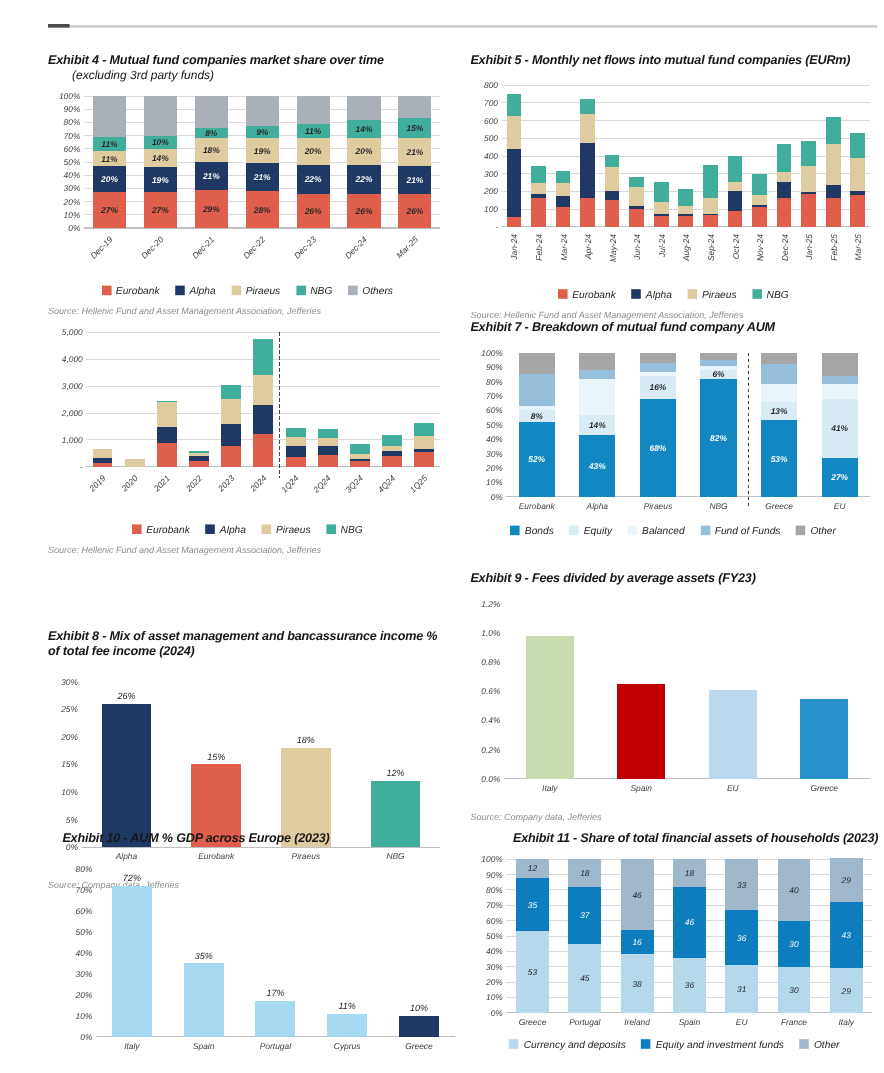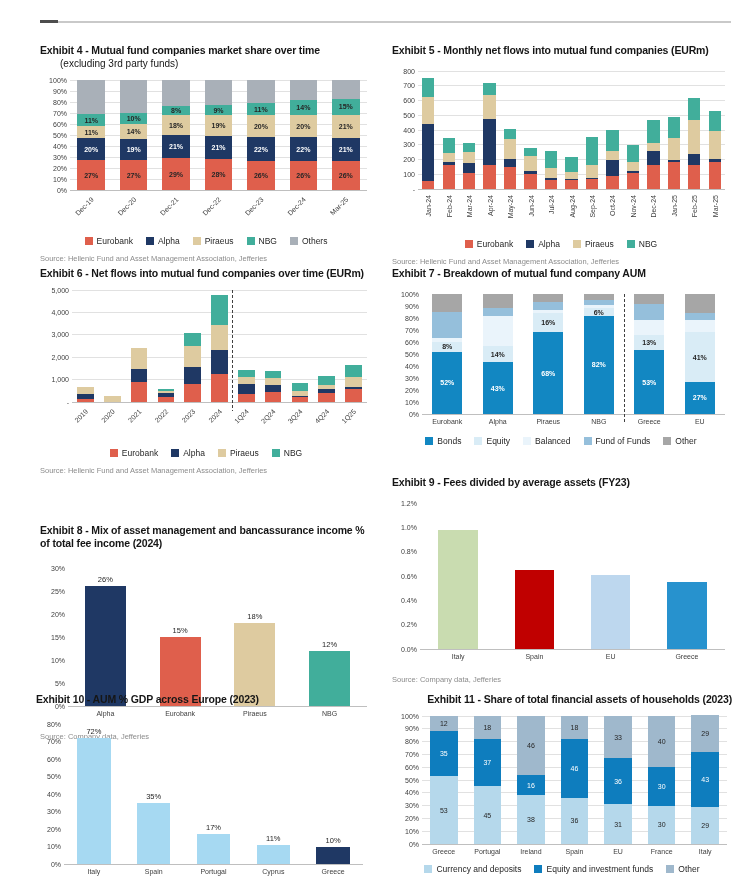--- a/index.html
+++ b/index.html
@@ -1,17 +1,17 @@
 <!DOCTYPE html>
 <html><head>
 <meta charset="utf-8">
 <style>
   html,body{margin:0;padding:0;background:#ffffff;}
   .page{position:relative;width:737px;height:894px;background:#fff;overflow:hidden;
-        font-family:"Liberation Sans",sans-serif;color:#161616;}
+        font-family:"Liberation Sans",sans-serif;color:#161616;font-style:italic;}
   .top-rule{position:absolute;left:40px;top:21px;width:691px;height:2px;background:#c9c9c9;}
   .top-rule-tip{position:absolute;left:40px;top:20px;width:18px;height:3px;background:#4d4d4d;}
   .exhibit{position:absolute;}
   .ex-title{font-size:10.5px;font-weight:700;line-height:1.25;letter-spacing:-0.15px;white-space:nowrap;}
   .ex-title.wrap{white-space:normal;margin-top:48px;}
   .ex-subtitle{font-size:10px;line-height:1.2;margin-top:1px;margin-left:20px;}
   .chart-mount{margin-top:6px;}
   svg text{font-family:"Liberation Sans",sans-serif;}
   .legend{display:flex;justify-content:center;align-items:center;gap:13px;font-size:8.5px;color:#262626;margin-top:2px;white-space:nowrap;}
   .lg-item{display:flex;align-items:center;}
@@ -274,21 +274,20 @@
         </span>
         <span class="lg-item">
           <span class="lg-swatch" style="background: rgb(65, 174, 155);"></span>
           <span>NBG</span>
         </span>
       </div>
     <div class="ex-source">Source: Hellenic Fund and Asset Management Association, Jefferies</div>
   </div>
 
   <div class="exhibit" style="left:40px;top:267px;width:332px;">
-    <div class="ex-title">Exhibit 6 - Net flows into mutual fund companies over time (EURm)</div>
     <div class="chart-mount"><svg viewBox="0 0 332 156" width="332" height="156">
           <g>
             <line x1="32" y1="93.60000000000001" x2="327" y2="93.60000000000001" stroke="#d9d9d9" stroke-width="0.8" shape-rendering="crispEdges"></line>
             <line x1="32" y1="71.2" x2="327" y2="71.2" stroke="#d9d9d9" stroke-width="0.8" shape-rendering="crispEdges"></line>
             <line x1="32" y1="48.800000000000004" x2="327" y2="48.800000000000004" stroke="#d9d9d9" stroke-width="0.8" shape-rendering="crispEdges"></line>
             <line x1="32" y1="26.399999999999995" x2="327" y2="26.399999999999995" stroke="#d9d9d9" stroke-width="0.8" shape-rendering="crispEdges"></line>
             <line x1="32" y1="4" x2="327" y2="4" stroke="#d9d9d9" stroke-width="0.8" shape-rendering="crispEdges"></line>
             <line x1="32" y1="116" x2="327" y2="116" stroke="#bfbfbf" stroke-width="1" shape-rendering="crispEdges"></line>
           </g>
           <g>
@@ -531,21 +530,21 @@
             <text x="25" y="6.5" font-size="7" text-anchor="end" fill="#404040">1.2%</text>
             <text x="66.125" y="160" font-size="7" text-anchor="middle" fill="#404040">Italy</text>
             <text x="142.375" y="160" font-size="7" text-anchor="middle" fill="#404040">Spain</text>
             <text x="218.625" y="160" font-size="7" text-anchor="middle" fill="#404040">EU</text>
             <text x="294.875" y="160" font-size="7" text-anchor="middle" fill="#404040">Greece</text>
           </g>
         </svg></div>
     <div class="ex-source">Source: Company data, Jefferies</div>
   </div>
 
-  <div class="exhibit" style="left:36px;top:693px;width:332px;">
+  <div class="exhibit" style="left:52px;top:693px;width:332px;">
     <div class="ex-title">Exhibit 10 - AUM % GDP across Europe (2023)</div>
     <div class="chart-mount"><svg viewBox="0 0 332 166" width="332" height="166">
           <g>
             <line x1="28" y1="152" x2="327" y2="152" stroke="#bfbfbf" stroke-width="1" shape-rendering="crispEdges"></line>
           </g>
           <g>
             <rect x="41.156" y="25.999999999999996" width="33.488" height="126" fill="#A6D9F2" shape-rendering="crispEdges"></rect>
             <rect x="100.95599999999999" y="90.75" width="33.488" height="61.25" fill="#A6D9F2" shape-rendering="crispEdges"></rect>
             <rect x="160.756" y="122.25" width="33.488" height="29.75" fill="#A6D9F2" shape-rendering="crispEdges"></rect>
             <rect x="220.55599999999998" y="132.75" width="33.488" height="19.25" fill="#A6D9F2" shape-rendering="crispEdges"></rect>

